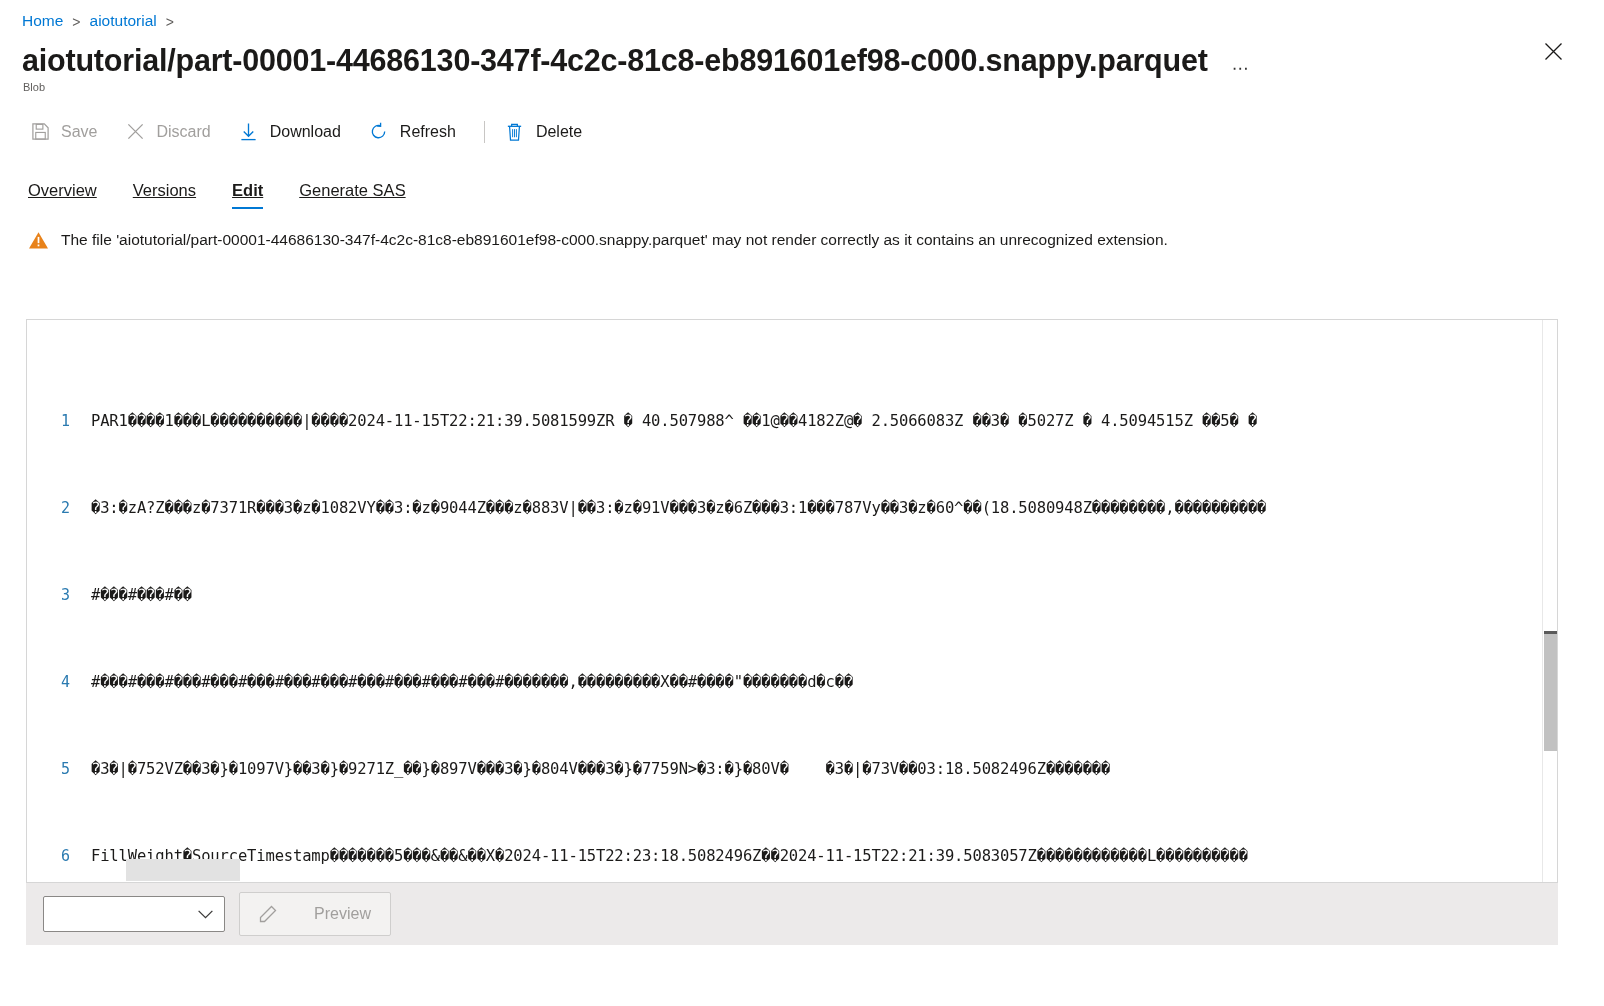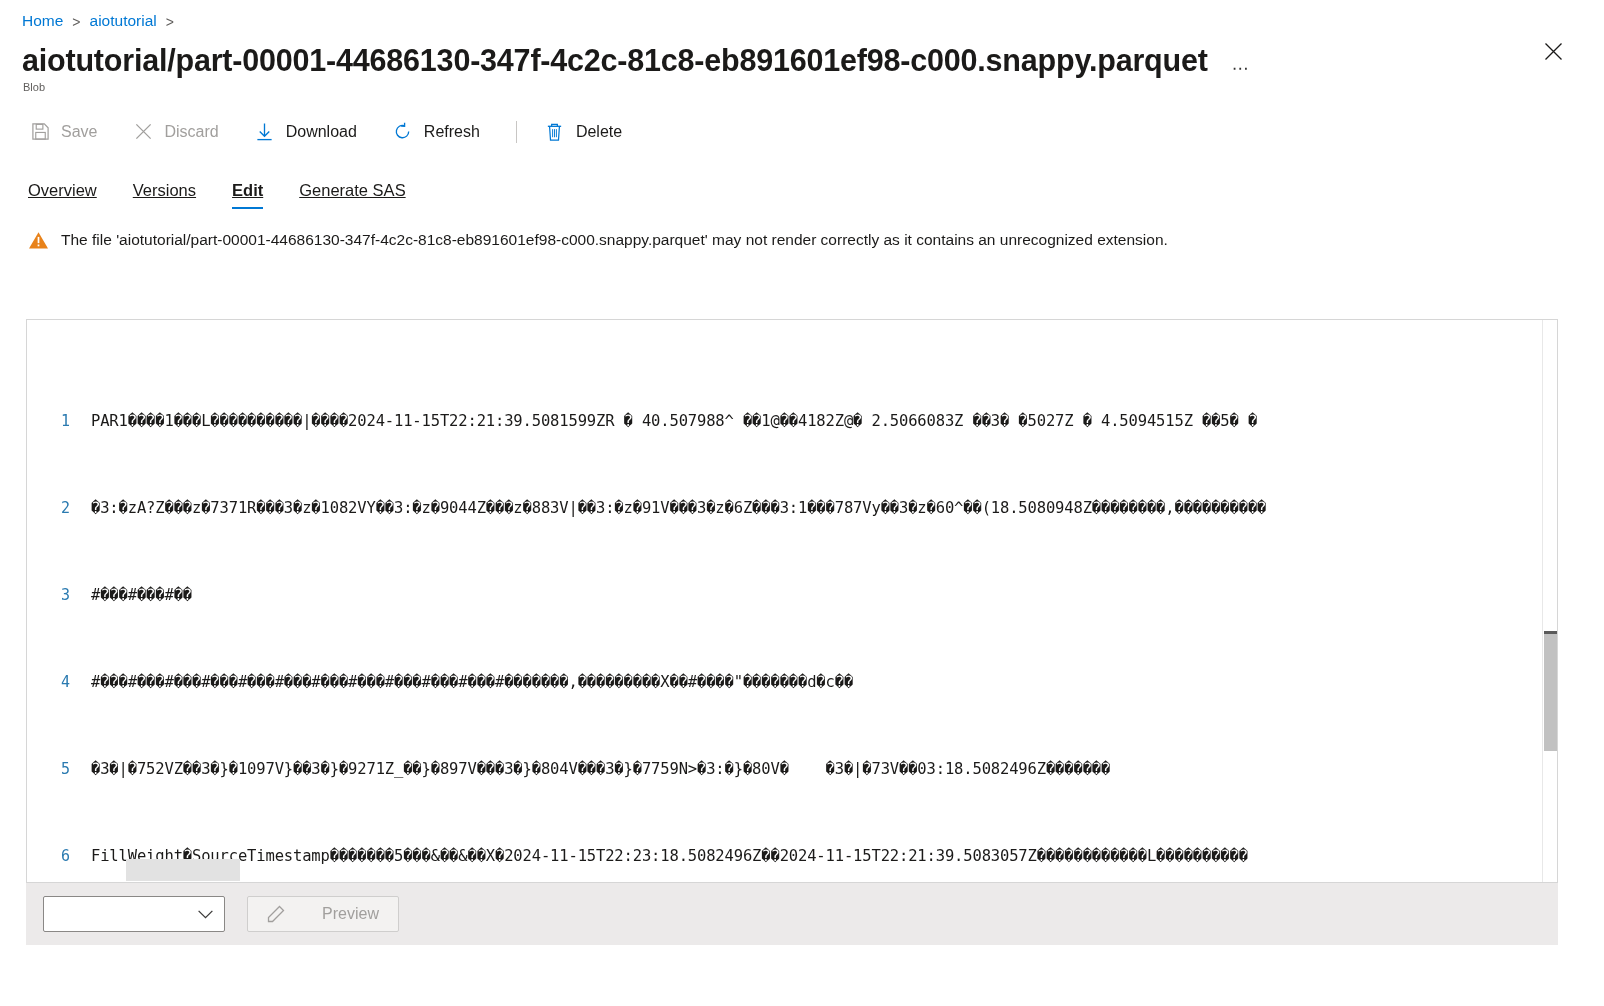--- a/index.html
+++ b/index.html
@@ -76,21 +76,20 @@
     font-size: 11px;
     color: #605e5c;
   }
 
   
   .cmdbar {
     display: flex;
     align-items: center;
     padding: 18px 0 0 26px;
     height: 42px;
-    gap: 8px;
   }
   .cmd {
     display: flex;
     align-items: center;
     height: 34px;
     padding: 0 10px 0 2px;
     margin-right: 14px;
     font-size: 16px;
     cursor: pointer;
     white-space: nowrap;
@@ -264,22 +263,22 @@
     display: flex;
     align-items: center;
     justify-content: flex-end;
     padding-right: 10px;
     box-sizing: border-box;
     cursor: pointer;
     font-size: 15px;
     color: #323130;
   }
   .preview-btn {
-    margin-left: 22px;
-    height: 36px;
+    margin-left: 14px;
+    height: 44px;
     min-width: 152px;
     background: #f3f2f1;
     border: 1px solid #cfcecd;
     border-radius: 2px;
     display: flex;
     align-items: center;
     justify-content: center;
     color: #a19f9d;
     font-size: 16px;
     cursor: default;

